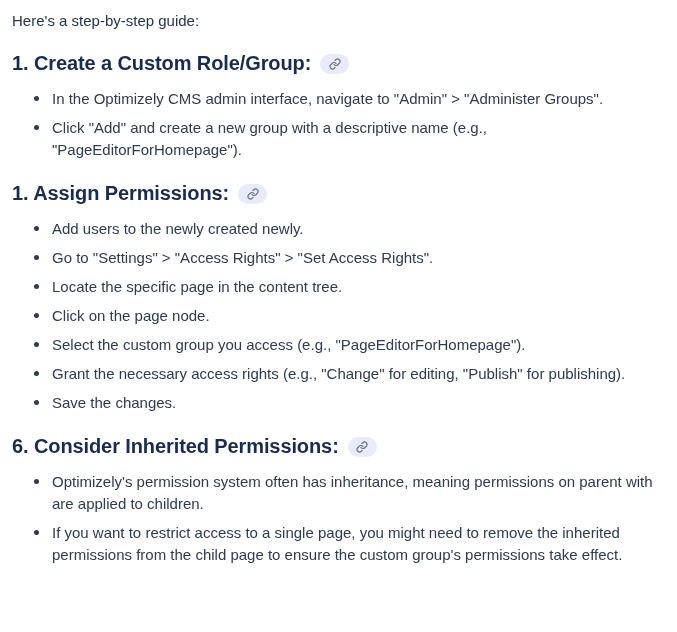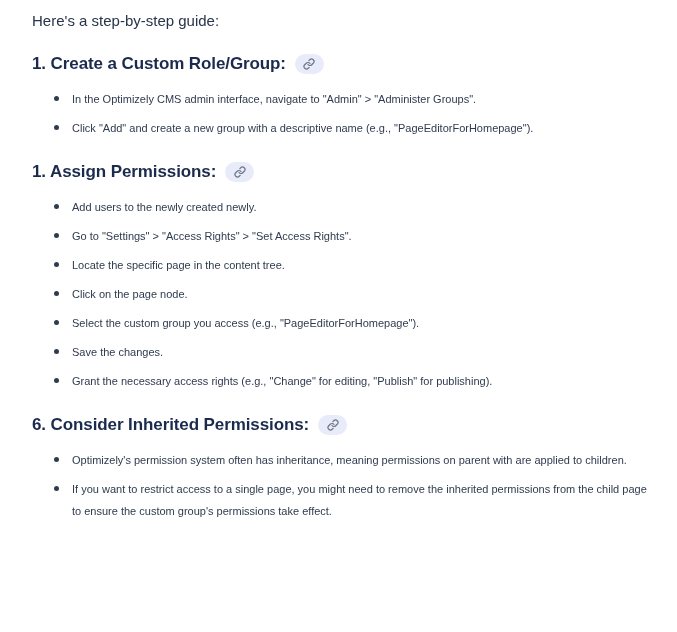--- a/index.html
+++ b/index.html
@@ -6,36 +6,36 @@
     margin: 0;
     padding: 0;
     width: 677px;
     height: 632px;
     background: #ffffff;
     overflow: hidden;
   }
   .content {
     box-sizing: border-box;
     width: 677px;
-    padding: 11px 20px 0 32px;
+    padding: 11px 20px 0 12px;
     font-family: "Liberation Sans", sans-serif;
   }
   .intro {
     margin: 0;
     font-size: 15px;
     line-height: 20px;
     color: #27344a;
   }
   .section-heading {
     display: flex;
     align-items: center;
     margin: 22px 0 14px 0;
   }
   .heading-text {
-    font-size: 17px;
+    font-size: 20px;
     font-weight: bold;
     line-height: 21px;
     color: #1b2b4d;
     letter-spacing: -0.1px;
   }
   .link-pill {
     display: inline-flex;
     align-items: center;
     justify-content: center;
     width: 29px;
@@ -52,21 +52,21 @@
   }
   ul.bullet-list {
     margin: 0;
     padding: 0;
     list-style: none;
   }
   ul.bullet-list li {
     position: relative;
     padding-left: 40px;
     margin-bottom: 7px;
-    font-size: 11px;
+    font-size: 15px;
     line-height: 22px;
     color: #2f3b4e;
   }
   ul.bullet-list li::before {
     content: "";
     position: absolute;
     left: 22px;
     top: 8px;
     width: 5px;
     height: 5px;
@@ -110,22 +110,22 @@
           </svg>
         </span>
       </button>
     </div>
     <ul class="bullet-list">
       <li>Add users to the newly created newly.</li>
       <li>Go to "Settings" &gt; "Access Rights" &gt; "Set Access Rights".</li>
       <li>Locate the specific page in the content tree.</li>
       <li>Click on the page node.</li>
       <li>Select the custom group you access (e.g., "PageEditorForHomepage").</li>
+      <li>Grant the necessary access rights (e.g., "Change" for editing, "Publish" for publishing).</li>
       <li>Save the changes.</li>
-      <li>Grant the necessary access rights (e.g., "Change" for editing, "Publish" for publishing).</li>
     </ul>
   </div>
 
   <div>
     <div class="section-heading">
       <span class="heading-text">6. Consider Inherited Permissions:</span>
       <button class="link-pill">
         <span>
           <svg width="12" height="12" viewBox="0 0 24 24" fill="none" stroke="#6e7583" stroke-width="2.4" stroke-linecap="round" stroke-linejoin="round">
             <path d="M10 13a5 5 0 0 0 7.54.54l3-3a5 5 0 0 0-7.07-7.07l-1.72 1.71"></path>

